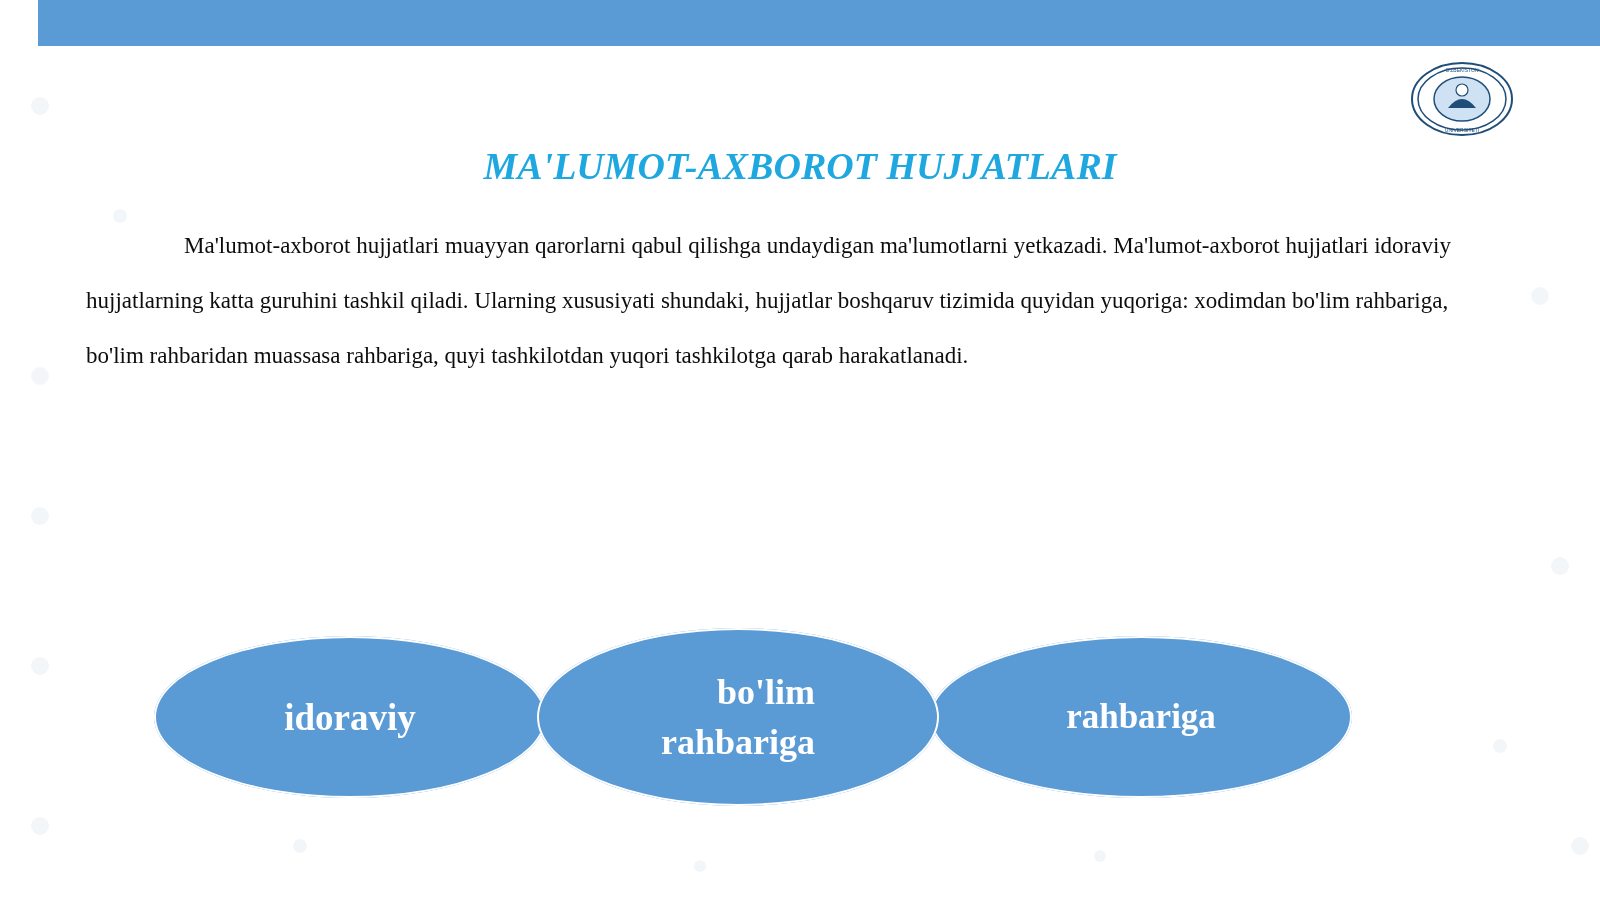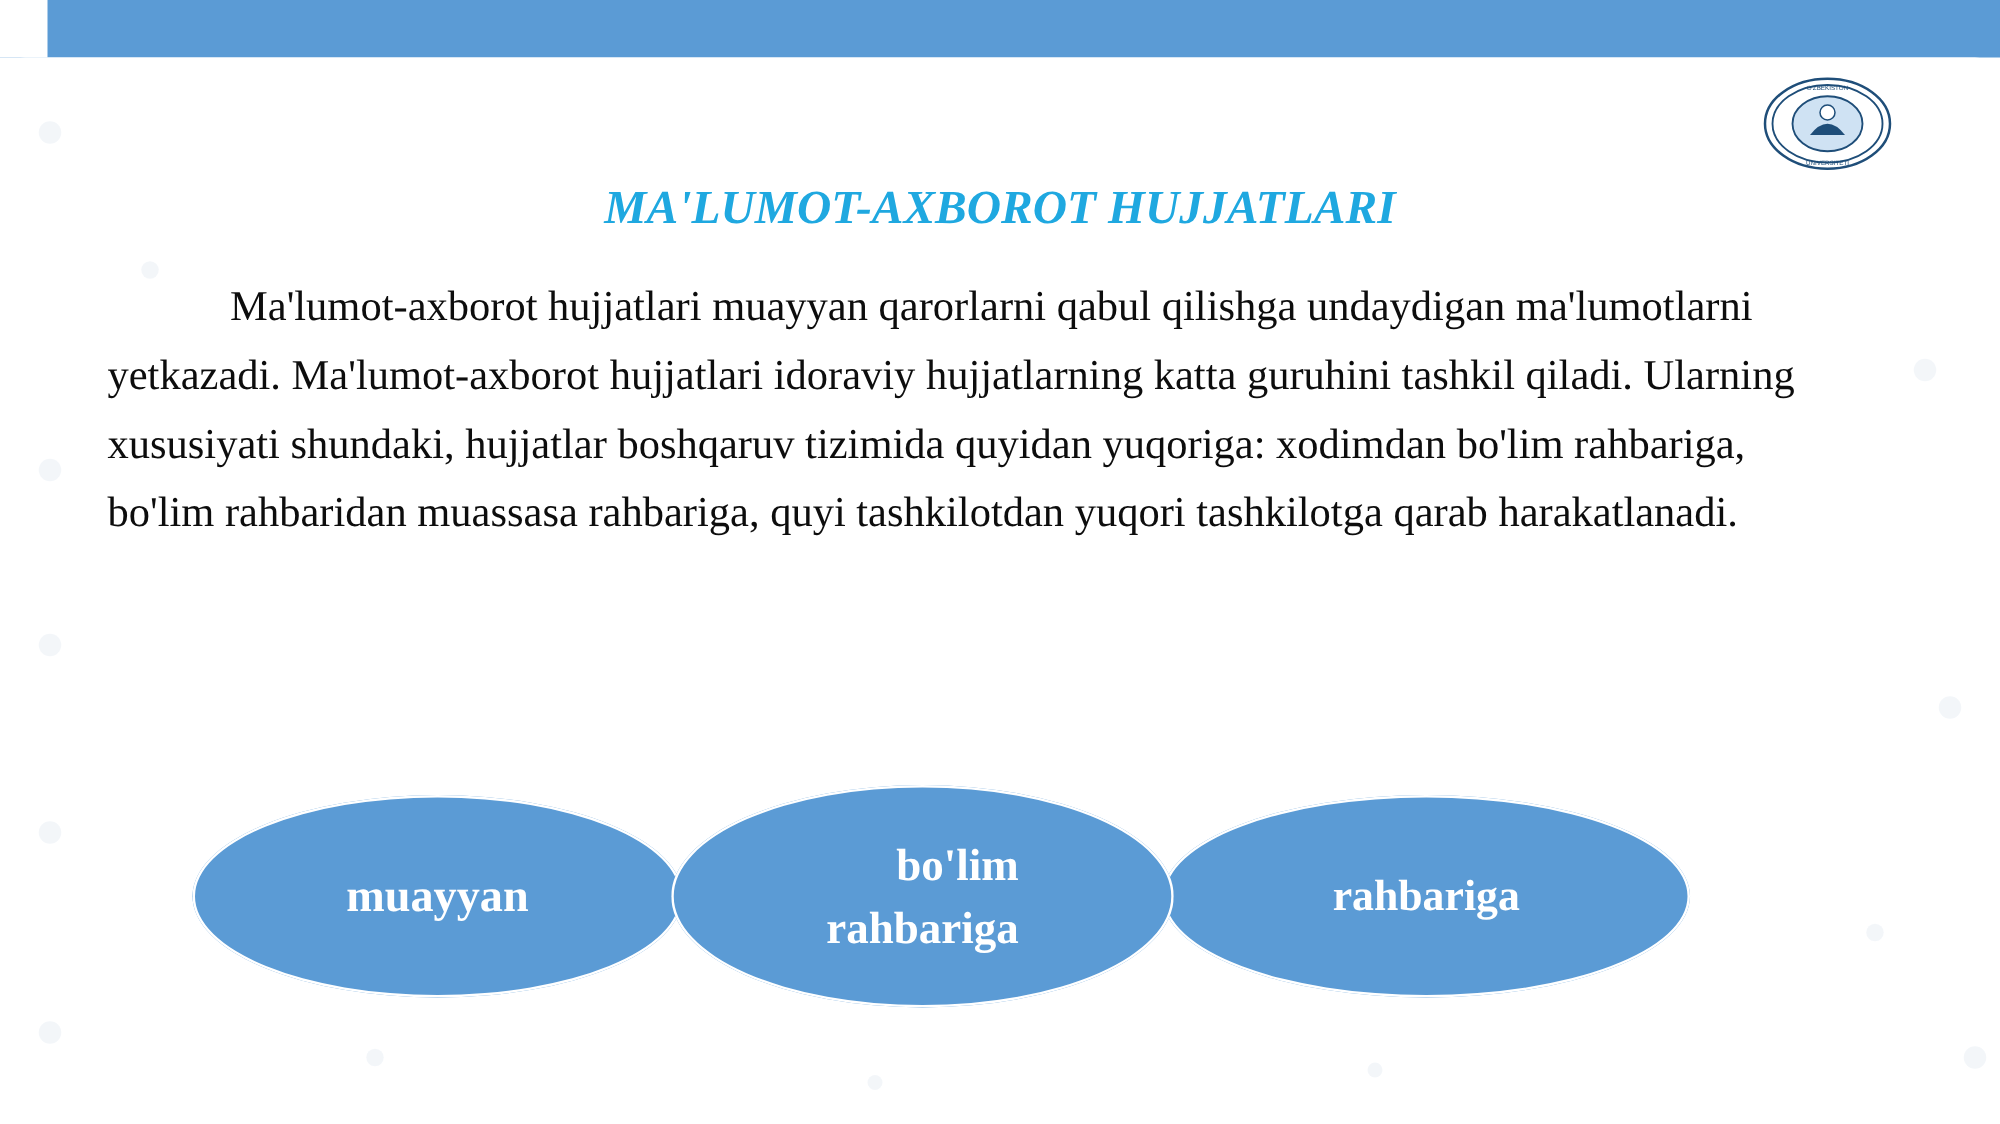--- a/index.html
+++ b/index.html
@@ -34,21 +34,20 @@
   }
 
   
   .slide {
     position: absolute;
     left: 0;
     top: 46px;
     width: 1600px;
     height: 853px;
     background: #ffffff;
-    border-radius: 20px;
   }
 
   
   .watermark {
     position: absolute;
     left: 0; top: 0;
     width: 1600px; height: 853px;
     pointer-events: none;
     opacity: 0.5;
   }
@@ -74,21 +73,21 @@
     color: #1fa8e0;
     letter-spacing: 0px;
     font-family: "Liberation Serif", serif;
   }
 
   .body-text {
     position: absolute;
     left: 86px;
     top: 172px;
     width: 1392px;
-    font-size: 34px;
+    font-size: 23px;
     line-height: 55px;
     color: #0d0d0d;
     text-indent: 98px;
     text-align: left;
     font-family: "Liberation Serif", serif;
   }
 
   .ellipse-row {
     position: absolute;
     left: 0;
@@ -174,21 +173,21 @@
     <text x="54" y="12" font-size="5" fill="#1f4e79" text-anchor="middle" font-family="Liberation Sans, sans-serif">O'ZBEKISTON</text>
     <text x="54" y="72" font-size="5" fill="#1f4e79" text-anchor="middle" font-family="Liberation Sans, sans-serif">UNIVERSITETI</text>
   </svg>
 
   <div class="title">MA'LUMOT-AXBOROT HUJJATLARI</div>
 
   <div class="body-text">Ma'lumot-axborot hujjatlari muayyan qarorlarni qabul qilishga undaydigan ma'lumotlarni yetkazadi. Ma'lumot-axborot hujjatlari idoraviy hujjatlarning katta guruhini  tashkil qiladi. Ularning xususiyati shundaki, hujjatlar boshqaruv tizimida quyidan yuqoriga: xodimdan bo'lim rahbariga, bo'lim rahbaridan muassasa rahbariga, quyi tashkilotdan yuqori tashkilotga qarab harakatlanadi.</div>
 
   <div class="ellipse-row">
     <div class="ellipse e1">
-      <span>muayyan</span>
+      <span>idoraviy</span>
     </div>
     <div class="ellipse e2">
       <div>
         <span>bo'lim</span>
         <span>rahbariga</span>
       </div>
     </div>
     <div class="ellipse e3">
       <div>
         <span>rahbariga</span>

